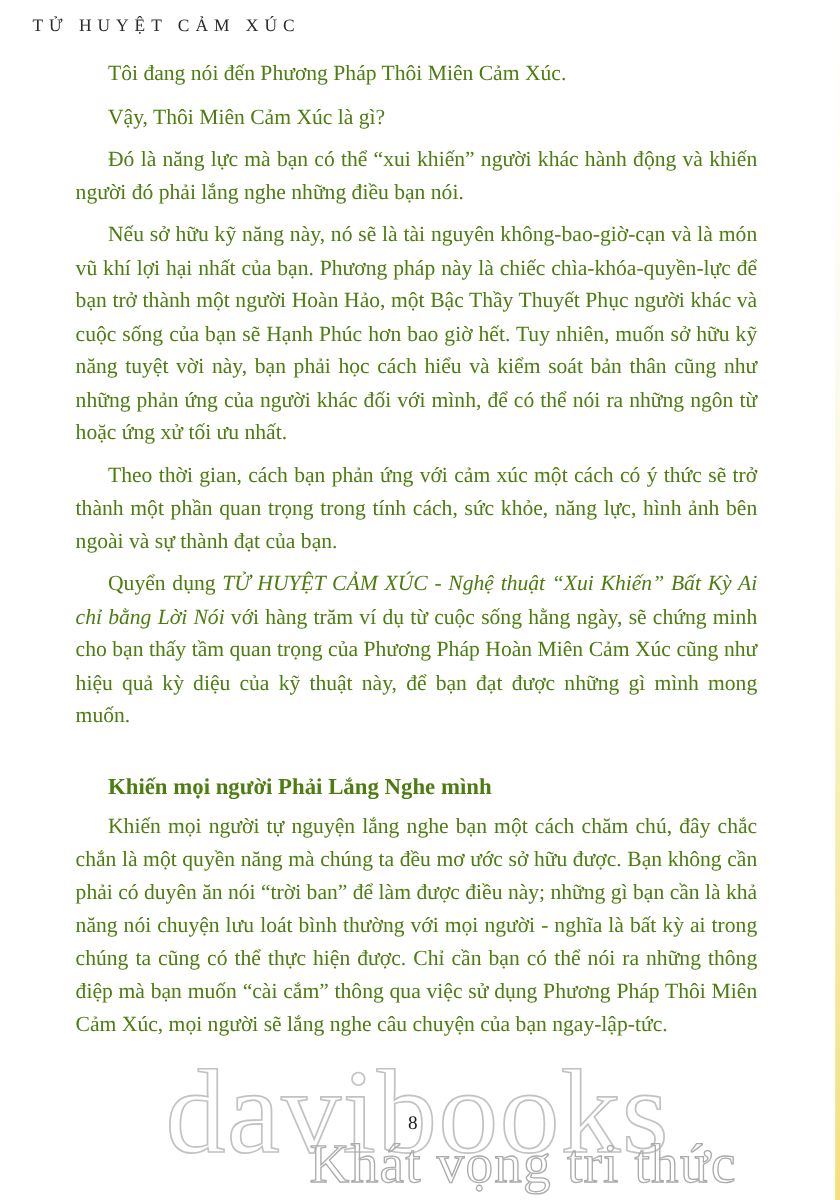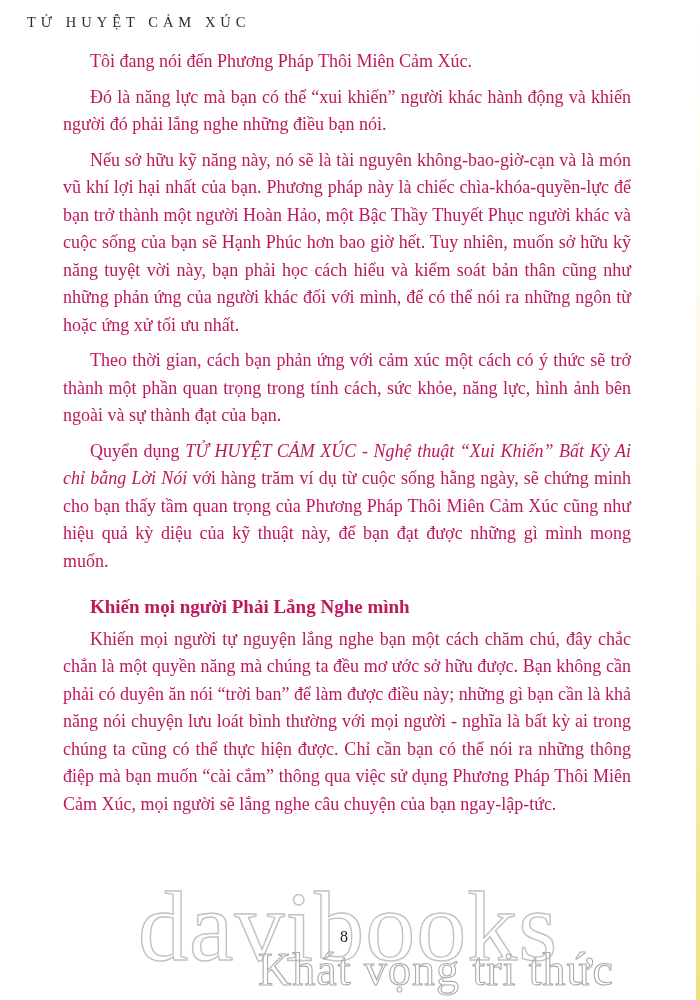--- a/index.html
+++ b/index.html
@@ -17,33 +17,33 @@
     letter-spacing: 5px;
     color: #2e2a28;
     font-weight: 500;
     margin-left: 27px;
   }
   .content {
     position: absolute;
     top: 48px; left: 63px;
     width: 568px;
     z-index: 2;
-    color: #be185d;
+    color: #4d7c0f;
   }
   .content p {
     margin: 0 0 8px 0;
     font-size: 18px;
     line-height: 27.5px;
     text-align: justify;
     text-indent: 27px;
   }
   .content p.section-heading {
     font-weight: bold;
     font-size: 19px;
-    margin-top: 18px;
+    margin-top: 32px;
     margin-bottom: 5px;
     text-align: left;
   }
   .book-title-emphasis { font-style: italic; }
   .watermark-brand {
     position: absolute;
     left: 138px; top: 877px;
     z-index: 1;
     font-family: "Liberation Serif", serif;
     font-size: 100px;
@@ -86,24 +86,25 @@
       rgba(236,214,80,0.75) 100%);
   }
 </style>
 </head>
 <body>
 
 <div class="running-head">TỬ HUYỆT CẢM XÚC</div>
 
 <div class="content">
   <p>Tôi đang nói đến Phương Pháp Thôi Miên Cảm Xúc.</p>
+  <p>Vậy, Thôi Miên Cảm Xúc là gì?</p>
   <p>Đó là năng lực mà bạn có thể “xui khiến” người khác hành động và khiến người đó phải lắng nghe những điều bạn nói.</p>
   <p>Nếu sở hữu kỹ năng này, nó sẽ là tài nguyên không-bao-giờ-cạn và là món vũ khí lợi hại nhất của bạn. Phương pháp này là chiếc chìa-khóa-quyền-lực để bạn trở thành một người Hoàn Hảo, một Bậc Thầy Thuyết Phục người khác và cuộc sống của bạn sẽ Hạnh Phúc hơn bao giờ hết. Tuy nhiên, muốn sở hữu kỹ năng tuyệt vời này, bạn phải học cách hiểu và kiểm soát bản thân cũng như những phản ứng của người khác đối với mình, để có thể nói ra những ngôn từ hoặc ứng xử tối ưu nhất.</p>
   <p>Theo thời gian, cách bạn phản ứng với cảm xúc một cách có ý thức sẽ trở thành một phần quan trọng trong tính cách, sức khỏe, năng lực, hình ảnh bên ngoài và sự thành đạt của bạn.</p>
-  <p><span>Quyển dụng </span><span class="book-title-emphasis">TỬ HUYỆT CẢM XÚC - Nghệ thuật “Xui Khiến” Bất Kỳ Ai chỉ bằng Lời Nói</span><span> với hàng trăm ví dụ từ cuộc sống hằng ngày, sẽ chứng minh cho bạn thấy tầm quan trọng của Phương Pháp Thôi Miên Cảm Xúc cũng như hiệu quả kỳ diệu của kỹ thuật này, để bạn đạt được những gì mình mong muốn.</span></p>
+  <p><span>Quyển dụng </span><span class="book-title-emphasis">TỬ HUYỆT CẢM XÚC - Nghệ thuật “Xui Khiến” Bất Kỳ Ai chỉ bằng Lời Nói</span><span> với hàng trăm ví dụ từ cuộc sống hằng ngày, sẽ chứng minh cho bạn thấy tầm quan trọng của Phương Pháp Hoàn Miên Cảm Xúc cũng như hiệu quả kỳ diệu của kỹ thuật này, để bạn đạt được những gì mình mong muốn.</span></p>
   <p class="section-heading">Khiến mọi người Phải Lắng Nghe mình</p>
   <p>Khiến mọi người tự nguyện lắng nghe bạn một cách chăm chú, đây chắc chắn là một quyền năng mà chúng ta đều mơ ước sở hữu được. Bạn không cần phải có duyên ăn nói “trời ban” để làm được điều này; những gì bạn cần là khả năng nói chuyện lưu loát bình thường với mọi người - nghĩa là bất kỳ ai trong chúng ta cũng có thể thực hiện được. Chỉ cần bạn có thể nói ra những thông điệp mà bạn muốn “cài cắm” thông qua việc sử dụng Phương Pháp Thôi Miên Cảm Xúc, mọi người sẽ lắng nghe câu chuyện của bạn ngay-lập-tức.</p>
 </div>
 
 <div class="watermark-brand">davibooks</div>
 
 <div class="watermark-slogan">Khát vọng tri thức</div>
 
 <div class="page-number">8</div>
 

